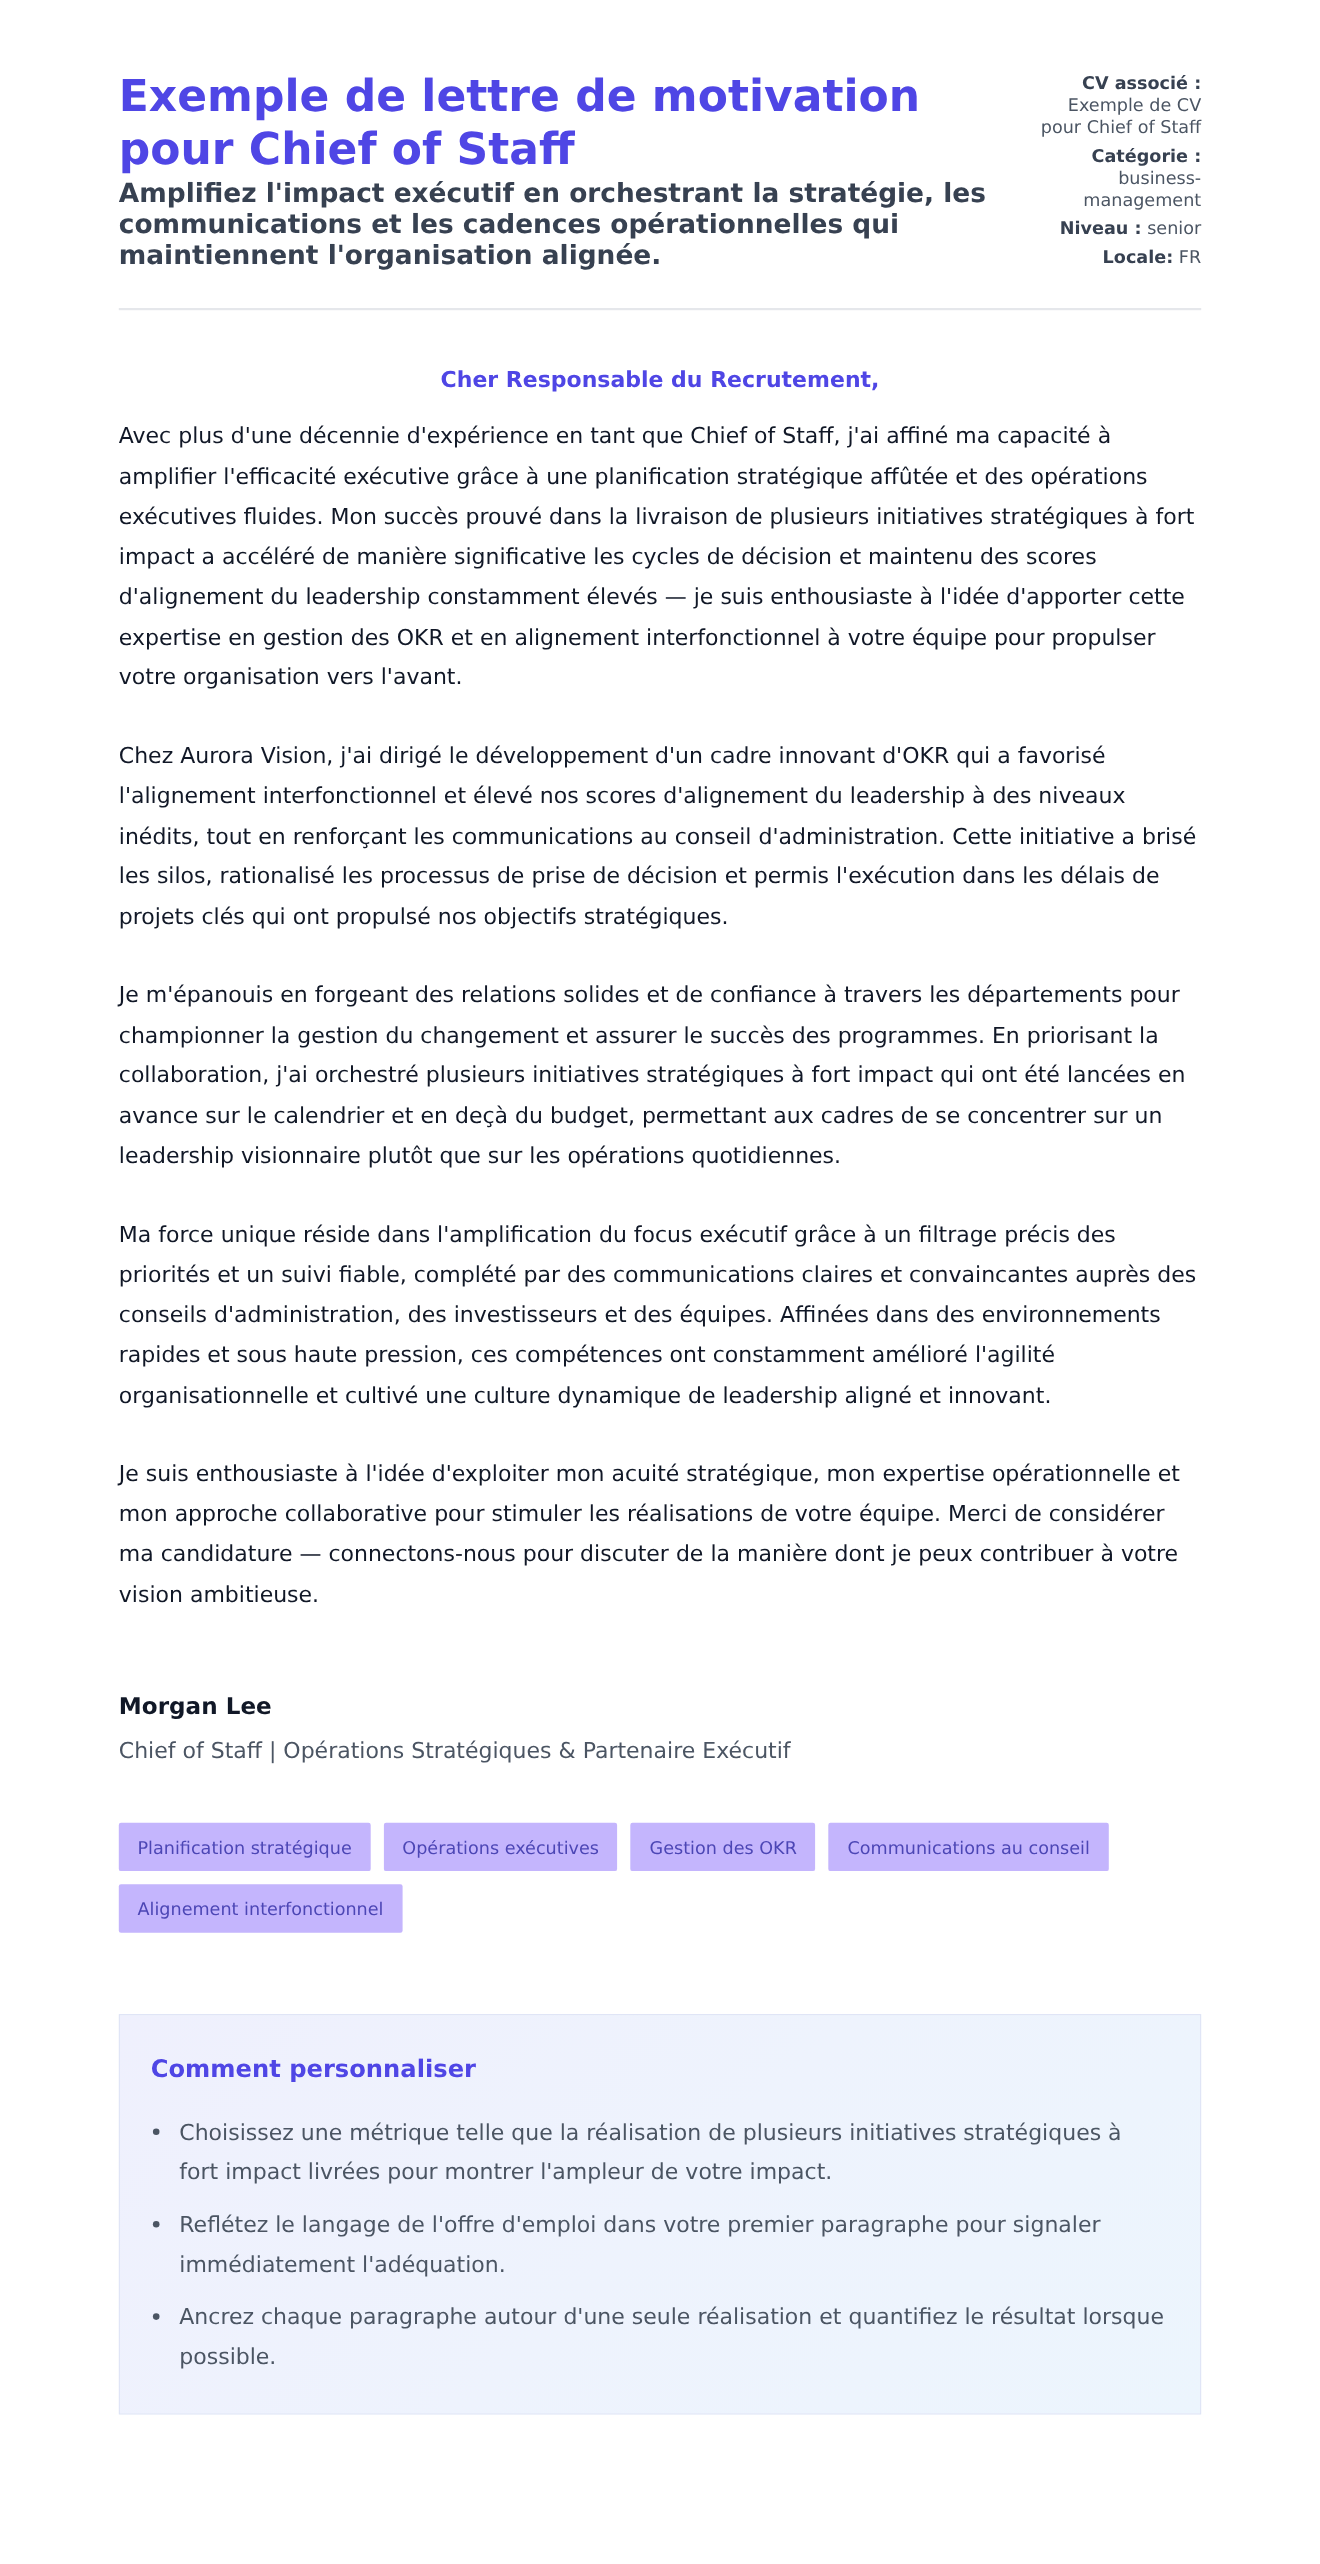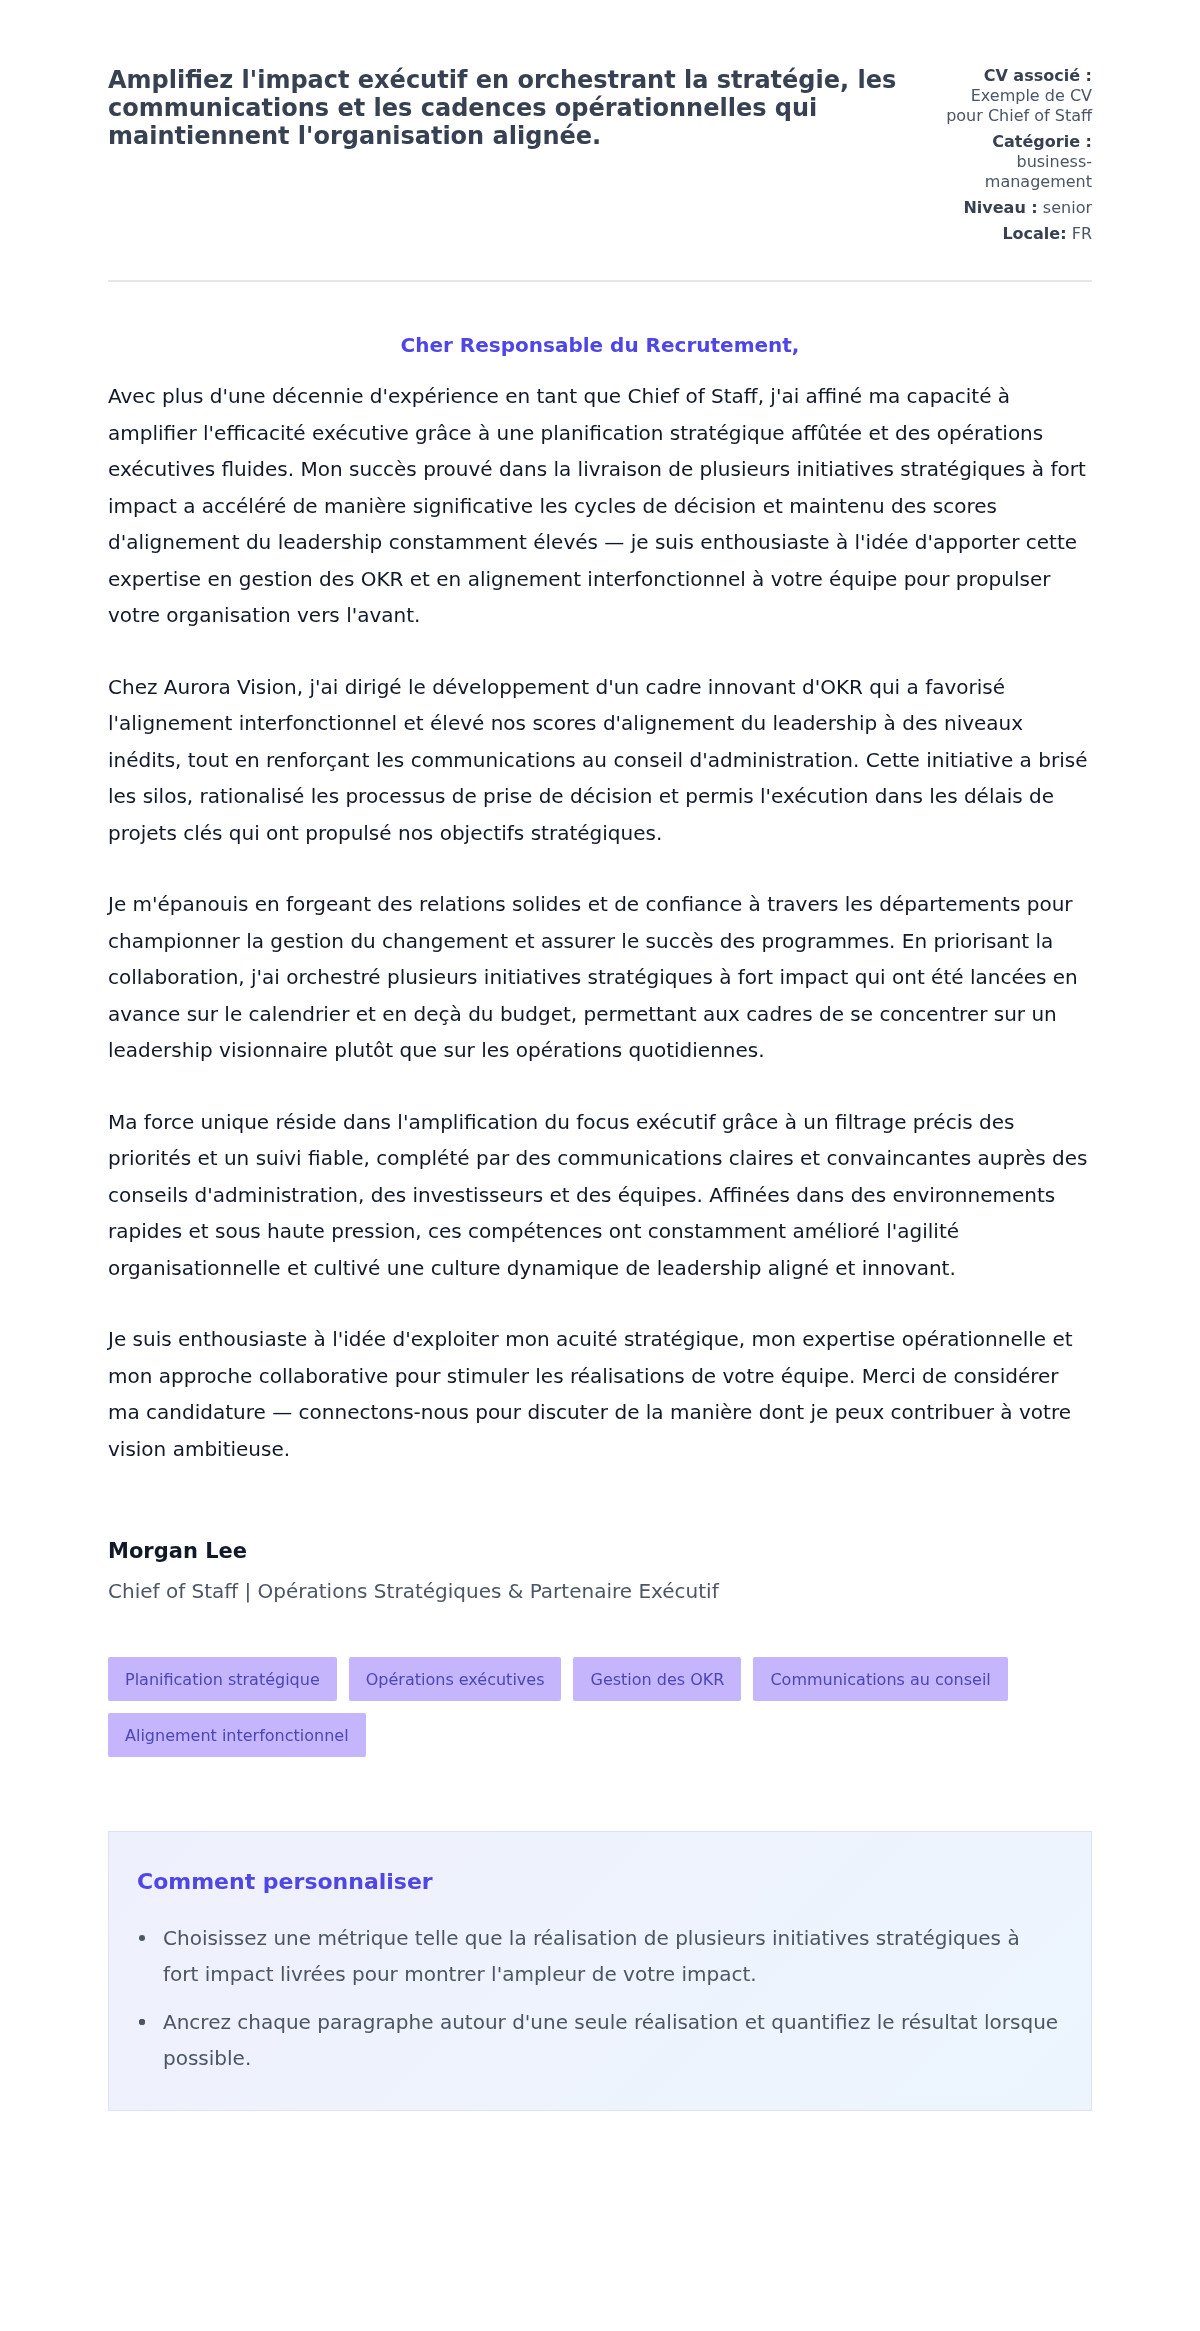--- a/index.html
+++ b/index.html
@@ -125,20 +125,21 @@
       background: #4b5563;
     }
   </style>
 </head>
 <body>
 
 <div class="page">
 
   <header class="header">
     <div class="header-left">
+      <h1 class="title">Exemple de lettre de motivation pour Chief of Staff</h1>
       <h2 class="subtitle">Amplifiez l'impact exécutif en orchestrant la stratégie, les communications et les cadences opérationnelles qui maintiennent l'organisation alignée.</h2>
     </div>
     <aside class="meta">
       <div class="meta-item">
         <span class="meta-key">CV associé :</span>
         <span>Exemple de CV pour Chief of Staff</span>
       </div>
       <div class="meta-item">
         <span class="meta-key">Catégorie :</span>
         <span>business-management</span>
@@ -179,20 +180,21 @@
 
   <section class="tip-box">
     <h3 class="tip-title">Comment personnaliser</h3>
     <ul class="tip-list">
       <li class="tip-item">
         <span class="bullet"></span>
         <span>Choisissez une métrique telle que la réalisation de plusieurs initiatives stratégiques à fort impact livrées pour montrer l'ampleur de votre impact.</span>
       </li>
       <li class="tip-item">
         <span class="bullet"></span>
+        <span>Reflétez le langage de l'offre d'emploi dans votre premier paragraphe pour signaler immédiatement l'adéquation.</span>
       </li>
       <li class="tip-item">
         <span class="bullet"></span>
         <span>Ancrez chaque paragraphe autour d'une seule réalisation et quantifiez le résultat lorsque possible.</span>
       </li>
     </ul>
   </section>
 
 </div>
 

